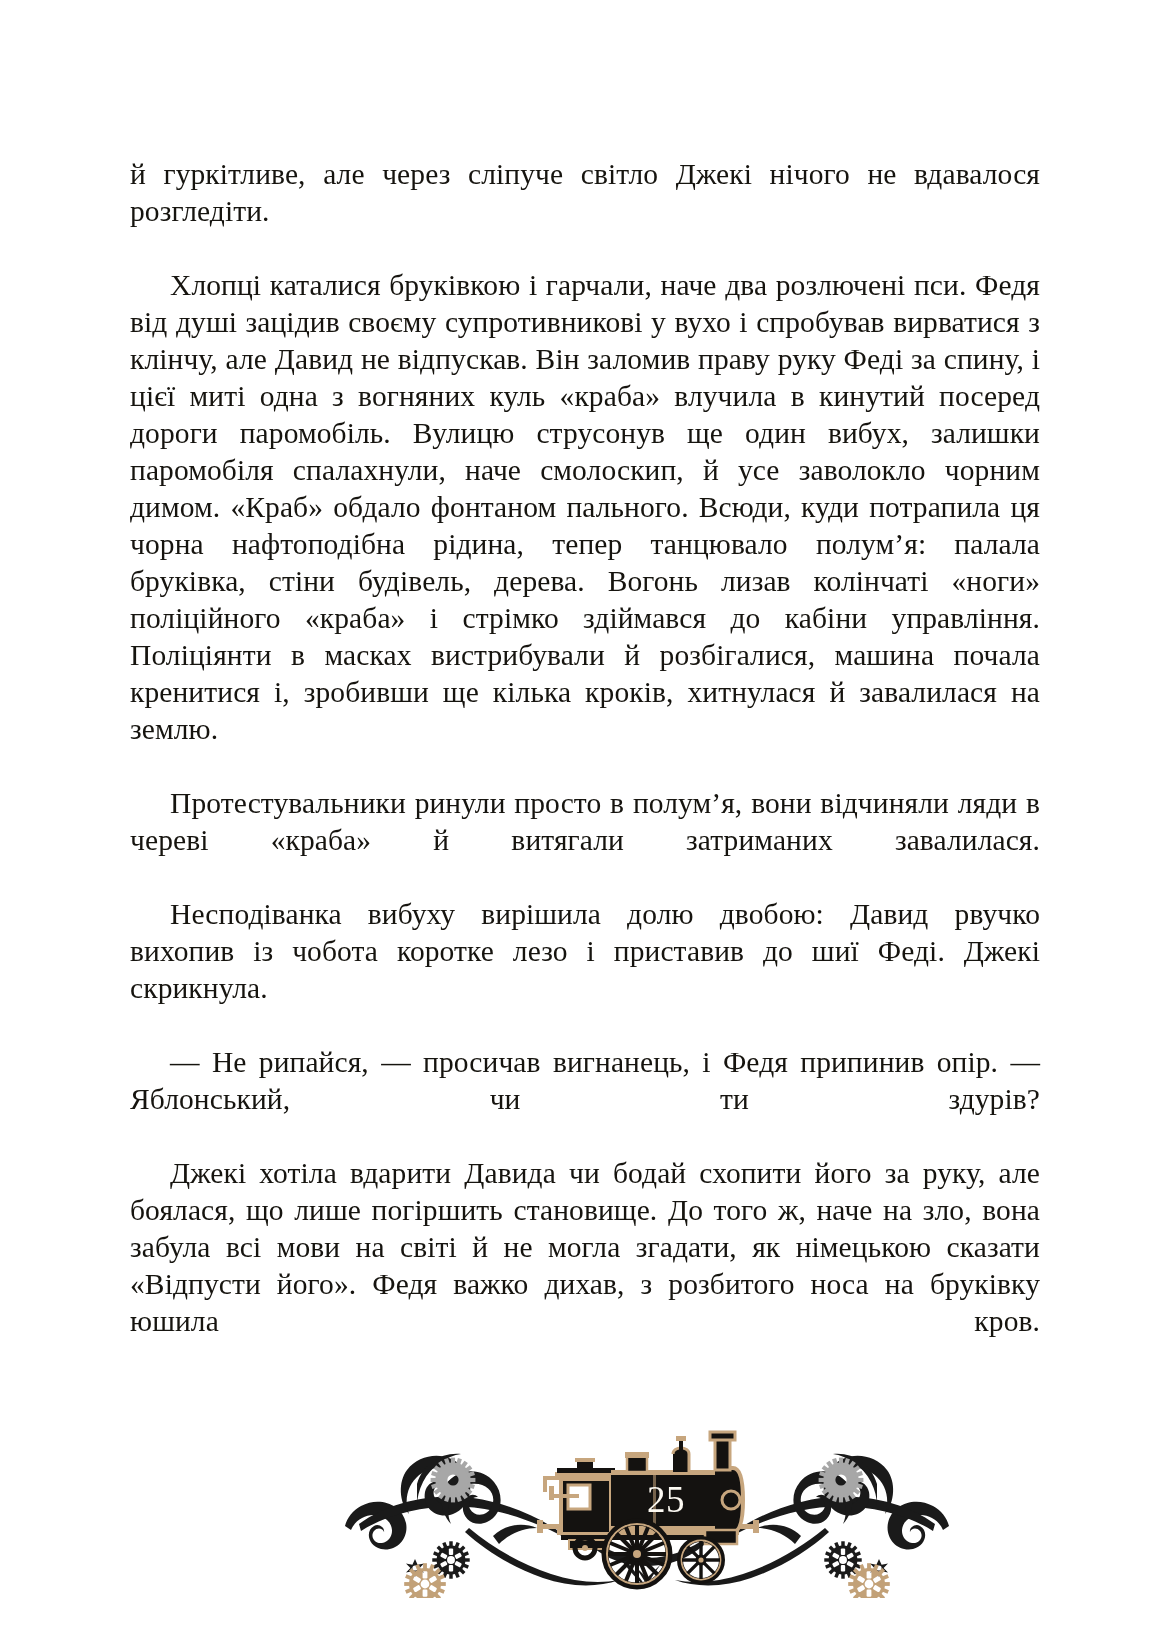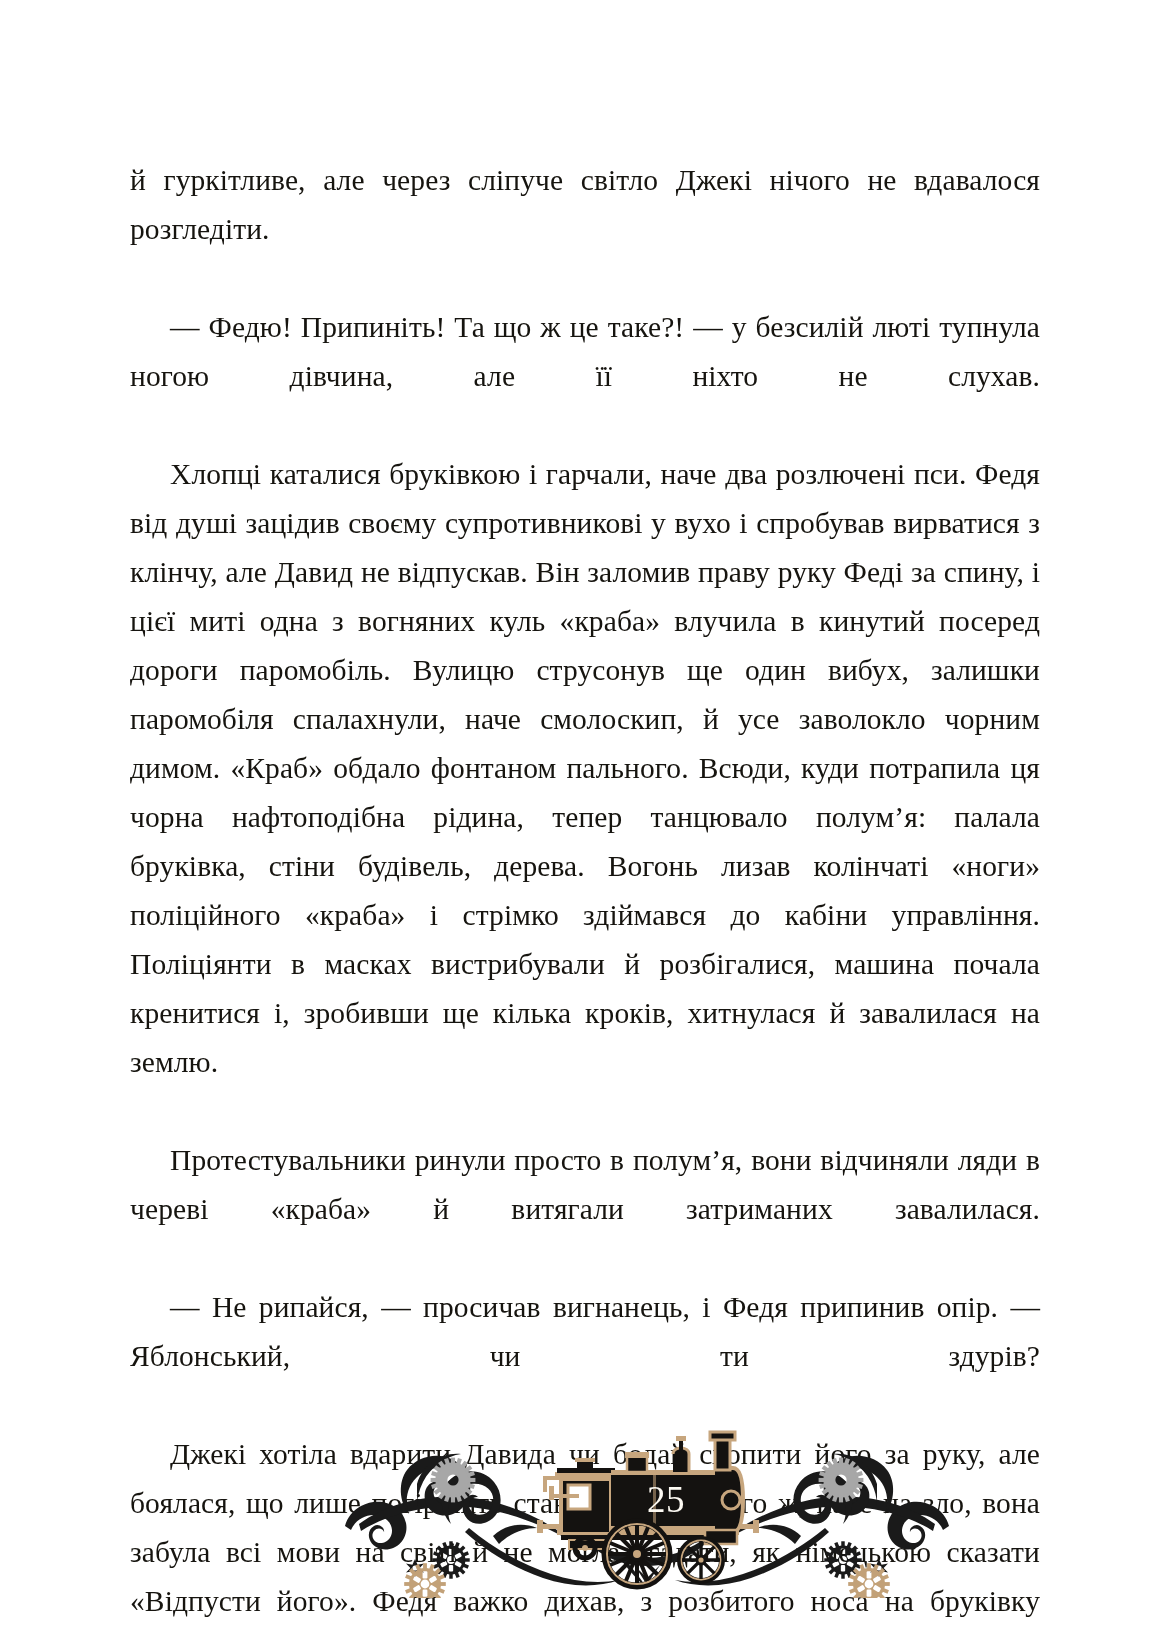--- a/index.html
+++ b/index.html
@@ -25,21 +25,21 @@
   #text-block {
     position: absolute;
     left: 130px;
     top: 156px;
     width: 910px;
   }
 
   .para {
     margin: 0;
     font-size: 29.5px;
-    line-height: 49px;
+    line-height: 37px;
     text-align: justify;
     text-justify: inter-word;
     letter-spacing: 0.1px;
     word-spacing: 0.2px;
     hyphens: none;
     color: #16140f;
   }
   .para.indent {
     text-indent: 40px;
   }
@@ -75,23 +75,23 @@
     letter-spacing: 0.5px;
   }
 </style>
 </head>
 <body>
 
 <div id="page">
 
   <div id="text-block">
     <p class="para noindent">й гуркітливе, але через сліпуче світло Джекі нічого не вдавалося розгледіти.</p>
-    <p class="para indent">— Федю! Припиніть! Та що ж це таке?! — у безсилій люті тупнула ногою дівчина, але її ніхто не слухав.</p>
     <p class="para indent">Хлопці каталися бруківкою і гарчали, наче два розлючені пси. Федя від душі зацідив своєму супротивникові у вухо і спробував вирватися з клінчу, але Давид не відпускав. Він заломив праву руку Феді за спину, і цієї миті одна з вогняних куль «краба» влучила в кинутий посеред дороги паромобіль. Вулицю струсонув ще один вибух, залишки паромобіля спалахнули, наче смолоскип, й усе заволокло чорним димом. «Краб» обдало фонтаном пального. Всюди, куди потрапила ця чорна нафтоподібна рідина, тепер танцювало полум’я: палала бруківка, стіни будівель, дерева. Вогонь лизав колінчаті «ноги» поліційного «краба» і стрімко здіймався до кабіни управління. Поліціянти в масках вистрибували й розбігалися, машина почала кренитися і, зробивши ще кілька кроків, хитнулася й завалилася на землю.</p>
     <p class="para indent">Протестувальники ринули просто в полум’я, вони відчиняли ляди в череві «краба» й витягали затриманих завалилася.</p>
+    <p class="para indent">Несподіванка вибуху вирішила долю двобою: Давид рвучко вихопив із чобота коротке лезо і приставив до шиї Феді. Джекі скрикнула.</p>
     <p class="para indent">— Не рипайся, — просичав вигнанець, і Федя припинив опір. — Яблонський, чи ти здурів?</p>
     <p class="para indent">Джекі хотіла вдарити Давида чи бодай схопити його за руку, але боялася, що лише погіршить становище. До того ж, наче на зло, вона забула всі мови на світі й не могла згадати, як німецькою сказати «Відпусти його». Федя важко дихав, з розбитого носа на бруківку юшила кров.</p>
   </div>
 
   <div id="footer-ornament">
     <svg width="620" height="190" viewBox="0 0 620 190" xmlns="http://www.w3.org/2000/svg">
 
       <defs>
 
         <g id="flourish-half">

